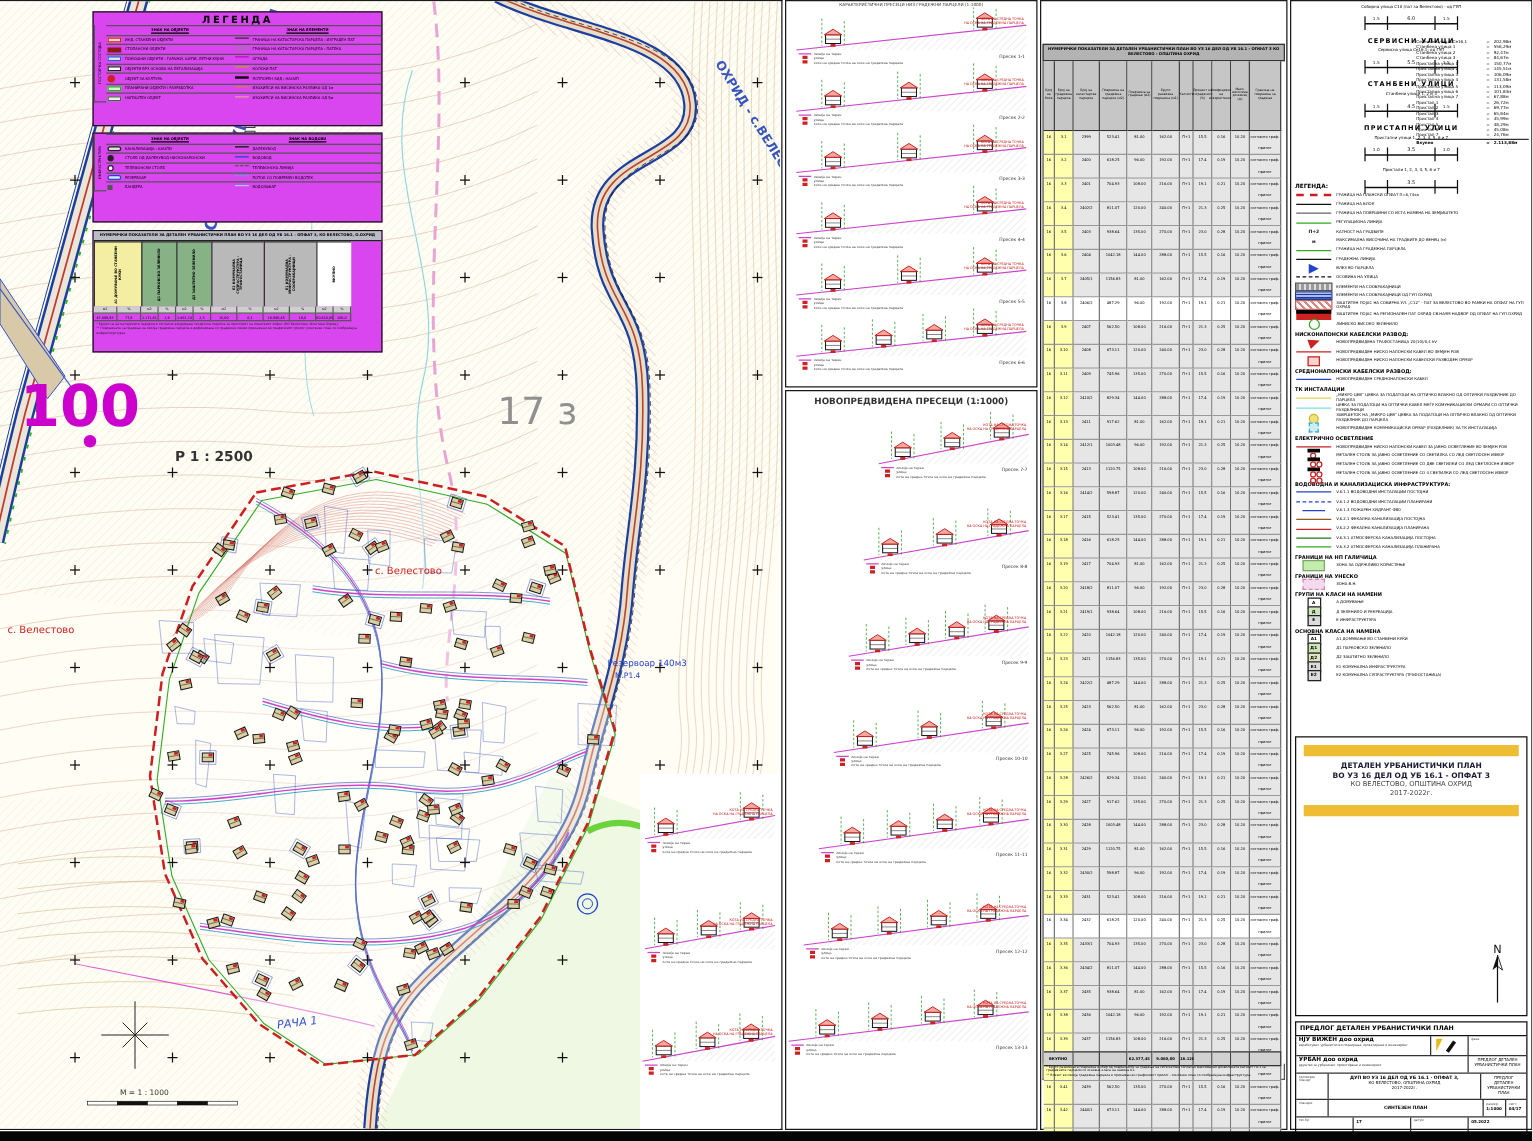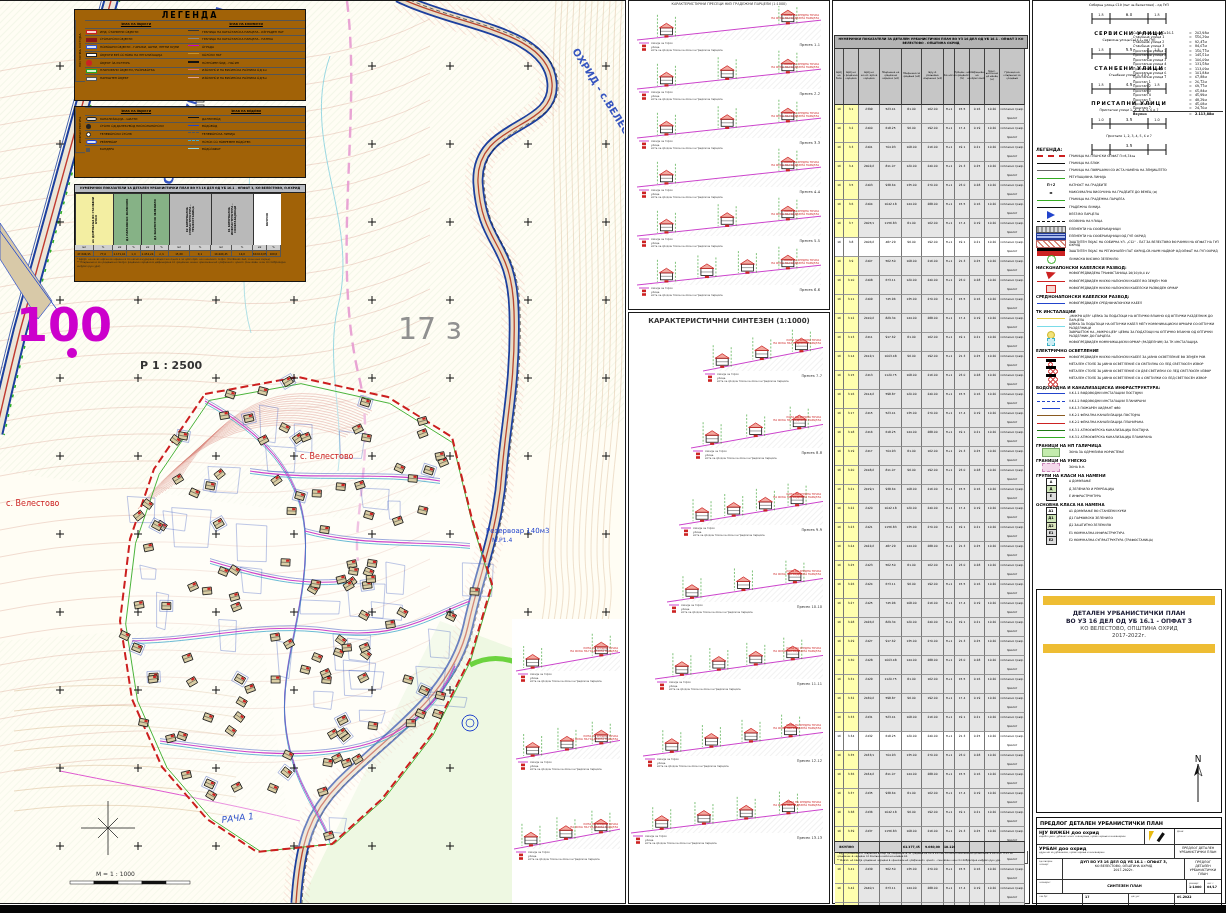--- a/index.html
+++ b/index.html
@@ -6,21 +6,21 @@
   #page{position:relative;width:1226px;height:913px;background:#ffffff;overflow:hidden;}
   .panel{position:absolute;background:#ffffff;border:1px solid #1a1a1a;box-sizing:border-box;}
   #map-panel{left:0;top:0;width:626px;height:904px;border-left:none;}
   #mid-top{left:628px;top:0;width:202px;height:310px;}
   #mid-bottom{left:628px;top:312px;width:202px;height:592px;}
   #table-panel{left:832px;top:0;width:198px;height:904px;}
   #right-panel{left:1032px;top:0;width:194px;height:904px;}
   #bottom-bar{position:absolute;left:0;top:905px;width:1226px;height:8px;background:#050505;}
   svg{display:block;}
   
-  .mapbox{position:absolute;background:#a16207;border:1.2px solid #141414;box-sizing:border-box;}
+  .mapbox{position:absolute;background:#d946ef;border:1.2px solid #141414;box-sizing:border-box;}
   #legend-box{left:74px;top:8px;width:232px;height:92px;}
   #legend-box2{left:74px;top:105px;width:232px;height:72px;}
   #summary-box{left:74px;top:183px;width:232px;height:98px;}
   .lg-title{text-align:center;font-weight:bold;font-size:8px;letter-spacing:2px;padding-top:1px;}
   .lg-grid{display:grid;grid-template-columns:10px 14px 88px 14px 104px;font-size:2.9px;line-height:1.05;}
   .lg-grid>div{border-top:0.5px solid #555;padding:0.6px 1px;min-height:5.5px;display:flex;align-items:center;}
   .lg-hd{justify-content:center;font-weight:bold;text-decoration:underline;}
   .lg-side{writing-mode:vertical-rl;transform:rotate(180deg);font-size:2.8px;text-align:center;grid-row:span 9;justify-content:center;border-right:0.5px solid #555;}
   .sw{display:inline-block;width:11px;height:4px;box-sizing:border-box;}
   
@@ -1500,21 +1500,21 @@
           <text x="22" y="283" font-size="2.6" fill="#333">линија на терен</text>
           <rect x="13" y="283.6" width="4" height="2.6" fill="#cc2222"></rect>
           <text x="22" y="286.6" font-size="2.6" fill="#333">улица</text>
           <rect x="13" y="287.20000000000005" width="4" height="2.6" fill="#cc2222"></rect>
           <text x="22" y="290.20000000000005" font-size="2.6" fill="#333">кота на средна точка на оска на градежна парцела</text>
         </g>
       </svg>
   </div>
 
   <div id="mid-bottom" class="panel">
-    <div class="panel-title">КАРАКТЕРИСТИЧНИ СИНТЕЗЕН  (1:1000)</div>
+    <div class="panel-title">НОВОПРЕДВИДЕНА ПРЕСЕЦИ  (1:1000)</div>
     <svg id="sec-bot-svg" width="200" height="570" viewBox="0 0 200 570">
         <defs>
           <pattern id="hGry" width="4" height="4" patternUnits="userSpaceOnUse" patternTransform="rotate(45)">
             <line x1="0" y1="0" x2="0" y2="4" stroke="#b5b5b5" stroke-width="0.5"></line>
           </pattern>
         </defs>
         <g>
           <polygon points="74,46 194,22.44 194,46 " fill="url(#hGry)" opacity="0.7"></polygon>
           <line x1="74" y1="46" x2="194" y2="22.44" stroke="#cc44cc" stroke-width="1"></line>
           <line x1="84.2" y1="20.230400000000003" x2="84.2" y2="42.2304" stroke="#2a9a22" stroke-width="0.6" stroke-dasharray="2,1.5"></line>

